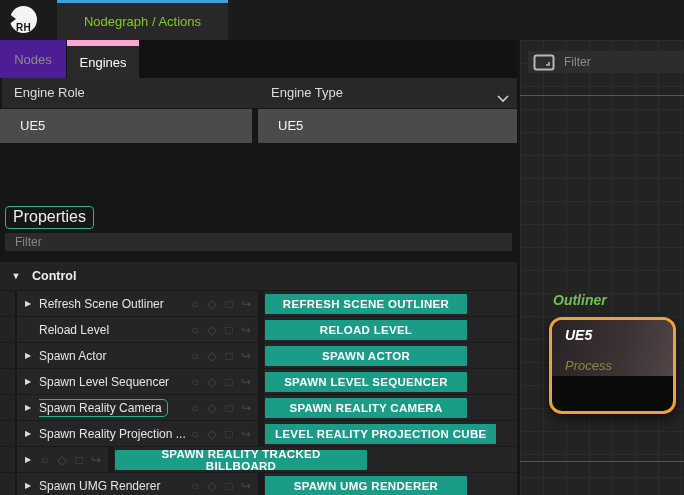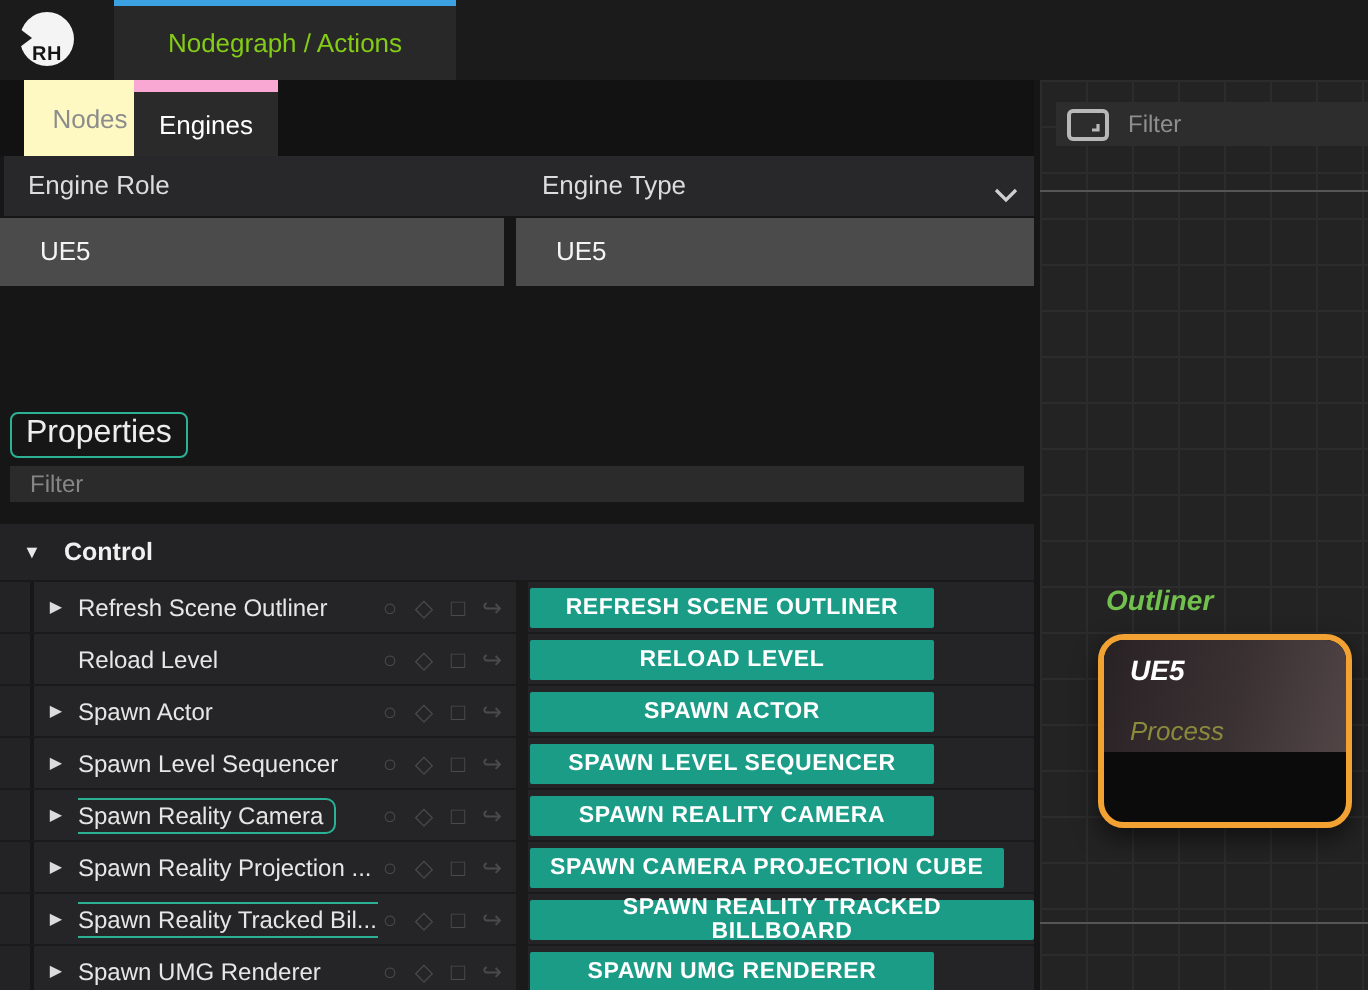--- a/index.html
+++ b/index.html
@@ -27,21 +27,21 @@
     position:absolute; left:57px; top:0; width:171px; height:40px;
     background:#282828; border-top:3px solid #3ba1e0;
     display:flex; align-items:center; justify-content:center;
     color:#84cc16; font-size:13px;text-align:right;
   }
 
   
   .left-panel { position:absolute; top:40px; left:0; width:517px; height:455px; background:#161616; }
   .ptabs { position:relative; height:38px; background:#121212; }
   .ptab { position:absolute; top:0; height:38px; display:flex; align-items:center; justify-content:center; font-size:13px; cursor:default; }
-  .ptab-nodes { left:12px; width:66px; background:#fef9c3; color:#8c8c8c; }
+  .ptab-nodes { left:0; width:66px; background:#4c1d95; color:#8c8c8c; }
   .ptab-engines { left:67px; width:72px; background:#2a2a2a; color:#ffffff; border-top:6px solid #f9a8d4; }
 
   .etable-header { display:flex; height:30px; background:#28282a; position:relative; }
   .eth { line-height:30px; padding-left:12px; font-size:13px; color:#dcdcdc; }
   .eth1 { width:258px; }
   .eth2 { flex:1; border-left:2px solid #161616; }
   .eth-chev { position:absolute; right:8px; top:11px; }
 
   .etable-row { display:flex; height:34px; margin-top:1px; }
   .etc { line-height:34px; padding-left:20px; font-size:13px; color:#f4f4f4; background:#4b4b4b; }
@@ -266,29 +266,28 @@
       <div class="arrow">▶</div>
       <div class="plabel"><span>Spawn Reality Projection ...</span></div>
       <div class="icons">
         <span>○</span>
         <span>◇</span>
         <span>□</span>
         <span>↪</span>
       </div>
       <div class="cdiv"></div>
       <div class="bcell">
-        <button class="action-btn">SPAWN CAMERA PROJECTION CUBE</button>
-      </div>
-    </div>
-
-    
-    <div class="prow">
-      <div class="gutter"></div>
-      <div class="arrow">▶</div>
-      <div class="plabel"><span class="lbl-hl">Spawn Reality Tracked Bil...</span></div>
+        <button class="action-btn">LEVEL REALITY PROJECTION CUBE</button>
+      </div>
+    </div>
+
+    
+    <div class="prow">
+      <div class="gutter"></div>
+      <div class="arrow">▶</div>
       <div class="icons">
         <span>○</span>
         <span>◇</span>
         <span>□</span>
         <span>↪</span>
       </div>
       <div class="cdiv"></div>
       <div class="bcell">
         <button class="action-btn">SPAWN REALITY TRACKED BILLBOARD</button>
       </div>

